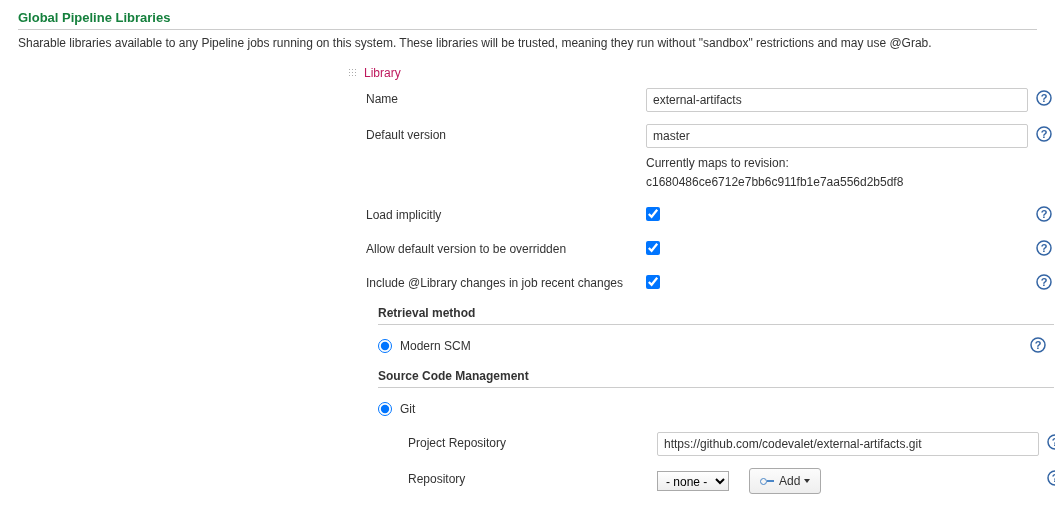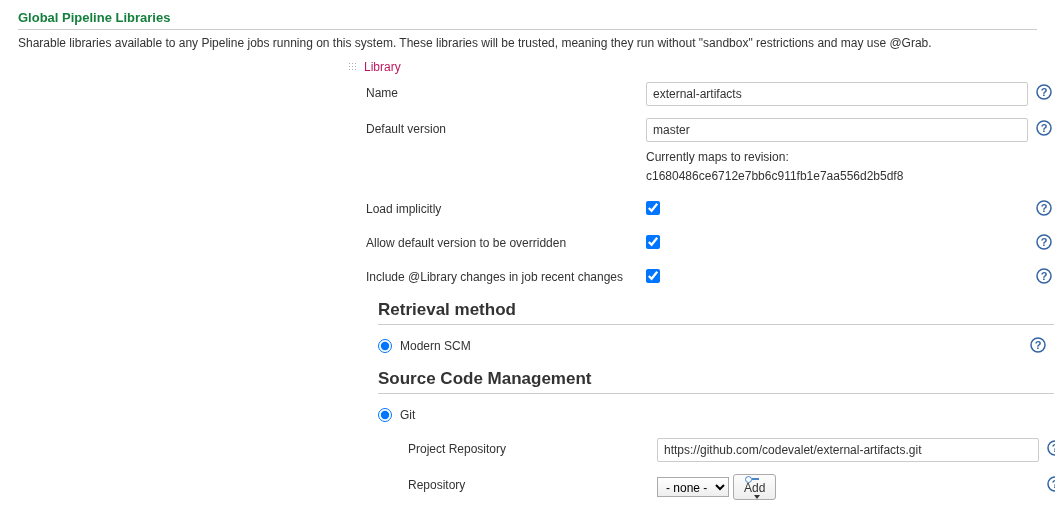--- a/index.html
+++ b/index.html
@@ -18,21 +18,21 @@
       margin-bottom: 4px;
     }
     .section-rule {
       border: none;
       border-top: 1px solid #ccc;
       margin-bottom: 6px;
     }
     .section-desc {
       font-size: 12px;
       color: #333;
-      margin-bottom: 10px;
+      margin-bottom: 16px;
     }
     .library-block {
       margin-left: 330px;
     }
     .lib-header {
       display: flex;
       align-items: center;
       margin-bottom: 8px;
     }
     .drag-icon {
@@ -85,21 +85,21 @@
     .checkbox-input {
       width: 14px;
       height: 14px;
       margin-top: 3px;
     }
     .form-row.tight { margin-bottom: 10px; }
     .subsection {
       margin-left: 360px;
     }
     .subsection-title {
-      font-size: 17px;
+      font-size: 12px;
       font-weight: bold;
       color: #333;
       margin-top: 8px;
       margin-bottom: 4px;
     }
     .subsection-rule {
       border: none;
       border-top: 1px solid #ccc;
       margin-bottom: 10px;
       width: 676px;
@@ -143,23 +143,22 @@
     .add-btn {
       display: inline-flex;
       align-items: center;
       height: 26px;
       padding: 0 10px;
       font-size: 12px;
       background: linear-gradient(#fcfcfc, #eee);
       border: 1px solid #aaa;
       border-radius: 3px;
       cursor: pointer;
-      margin-left: 4px;
-      color: #333;
-      flex-direction: column;
+      margin-left: 20px;
+      color: #333;
     }
     .key-icon {
       width: 14px;
       height: 8px;
       margin-right: 5px;
       position: relative;
     }
     .key-icon::before {
       content: "";
       position: absolute;

